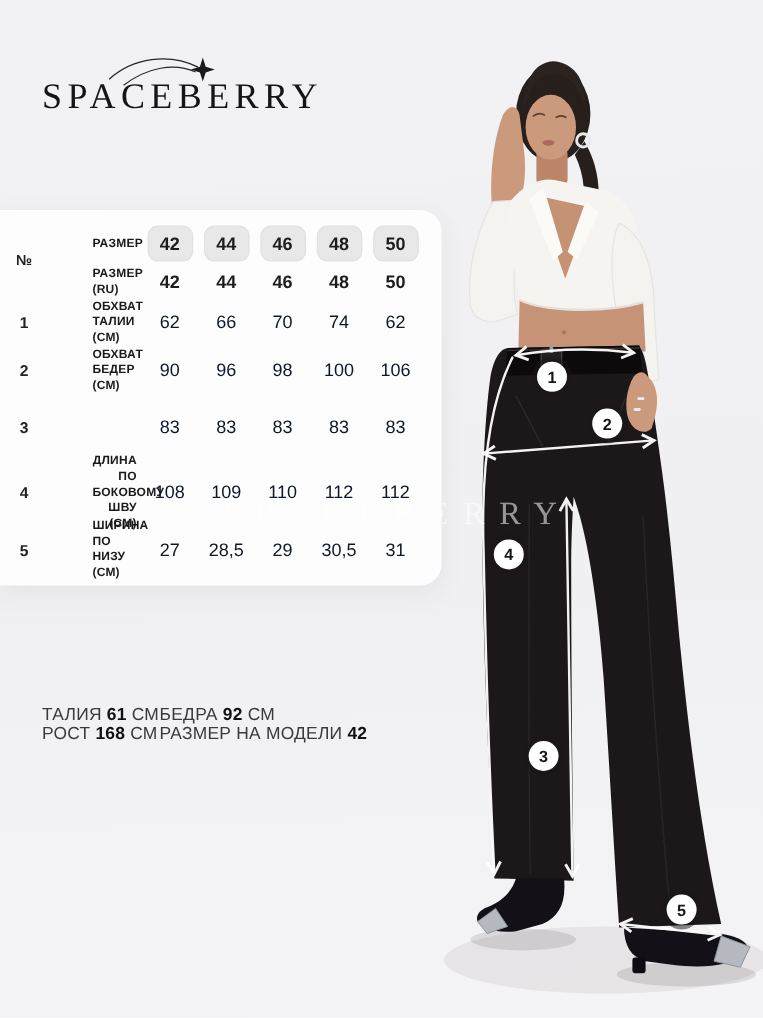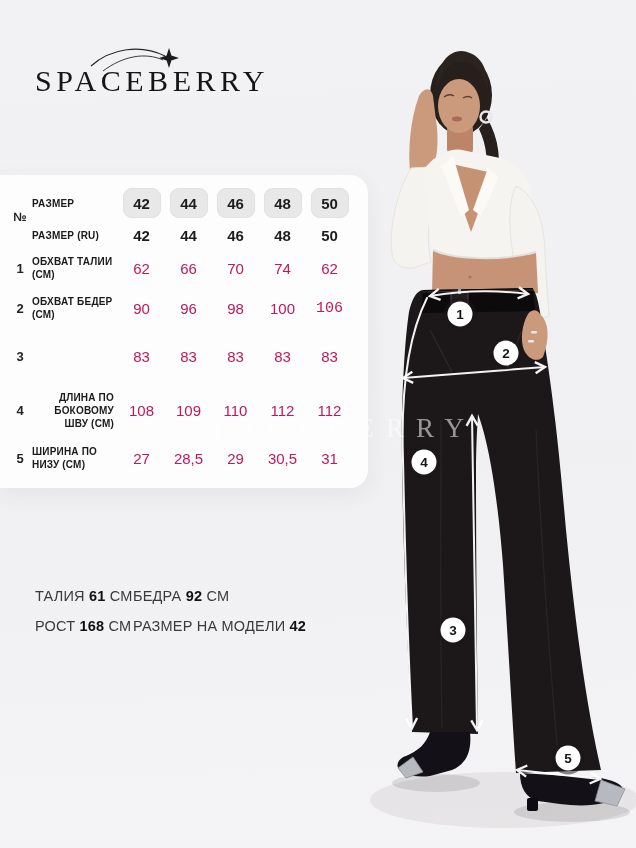--- a/index.html
+++ b/index.html
@@ -24,35 +24,35 @@
   }
   .tbl {
     position:absolute; inset:0; padding:10px 0 0 8px;
     display:grid;
     grid-template-columns:24px 86px repeat(5,47px);
     grid-template-rows:36px 28px 38px 42px 54px 54px 42px;
     align-items:center;
   }
   .num-head { grid-column:1; grid-row:1/3; text-align:center; font-size:12px; font-weight:700; color:#222; }
   .row-num  { text-align:center; font-size:13px; font-weight:700; color:#222; }
-  .row-label{ font-size:10px; font-weight:700; color:#1a1a1a; line-height:1.3; letter-spacing:.2px; text-transform:uppercase; padding-right:4px; }
-  .cell     { text-align:center; font-size:15px; color:#be185d; }
+  .row-label{ font-size:10px; font-weight:700; color:#1a1a1a; line-height:1.3; letter-spacing:.2px; text-transform:uppercase; padding-right:4px;margin-left:45px; }
+  .cell     { text-align:center; font-size:15px; color:#0f172a; }
   .cell.b   { font-weight:700; color:#1d1d1d; }
   .badge {
     width:38px; height:30px; margin:0 auto; border-radius:9px;
     background:#e9e8e8; box-shadow:inset 0 0 0 1px #e2e1e1;
     display:flex; align-items:center; justify-content:center;
     font-size:15px; font-weight:700; color:#1d1d1d;
   }
   
   .params { position:absolute; left:35px; top:566px; z-index:2; }
   .params-title { font-size:21px; font-weight:700; color:#1b1b1b; line-height:1.32; letter-spacing:.3px; }
   .measure-grid {
     margin-top:22px; display:grid; grid-template-columns:98px auto;
-    row-gap:14px; font-size:14.5px; color:#3a3a3a; letter-spacing:.2px;
+    font-size:14.5px; color:#3a3a3a; letter-spacing:.2px;
   }
   .m-item { white-space:nowrap; }
   .m-value { font-weight:700; color:#111; }
   
   .watermark {
     position:absolute; left:186px; top:413px; z-index:4;
     font-family:"Liberation Serif", serif; font-size:27px; letter-spacing:12px;
     color:rgba(255,255,255,.55); white-space:nowrap; pointer-events:none;
   }
   
@@ -216,21 +216,21 @@
       <div class="cell" style="grid-column:5;grid-row:3;">70</div>
       <div class="cell" style="grid-column:6;grid-row:3;">74</div>
       <div class="cell" style="grid-column:7;grid-row:3;">62</div>
 
       <div class="row-num" style="grid-column:1;grid-row:4;">2</div>
       <div class="row-label" style="grid-column:2;grid-row:4;">ОБХВАТ БЕДЕР (СМ)</div>
       <div class="cell" style="grid-column:3;grid-row:4;">90</div>
       <div class="cell" style="grid-column:4;grid-row:4;">96</div>
       <div class="cell" style="grid-column:5;grid-row:4;">98</div>
       <div class="cell" style="grid-column:6;grid-row:4;">100</div>
-      <div class="cell" style="grid-column:7;grid-row:4;font-family:Liberation Mono, monospace;">106</div>
+      <div class="cell" style="grid-column:7;grid-row:4;">106</div>
 
       <div class="row-num" style="grid-column:1;grid-row:5;">3</div>
       <div class="cell" style="grid-column:3;grid-row:5;">83</div>
       <div class="cell" style="grid-column:4;grid-row:5;">83</div>
       <div class="cell" style="grid-column:5;grid-row:5;">83</div>
       <div class="cell" style="grid-column:6;grid-row:5;">83</div>
       <div class="cell" style="grid-column:7;grid-row:5;">83</div>
 
       <div class="row-num" style="grid-column:1;grid-row:6;">4</div>
       <div class="row-label" style="grid-column:2;grid-row:6;text-align:right;">ДЛИНА ПО БОКОВОМУ ШВУ (СМ)</div>

